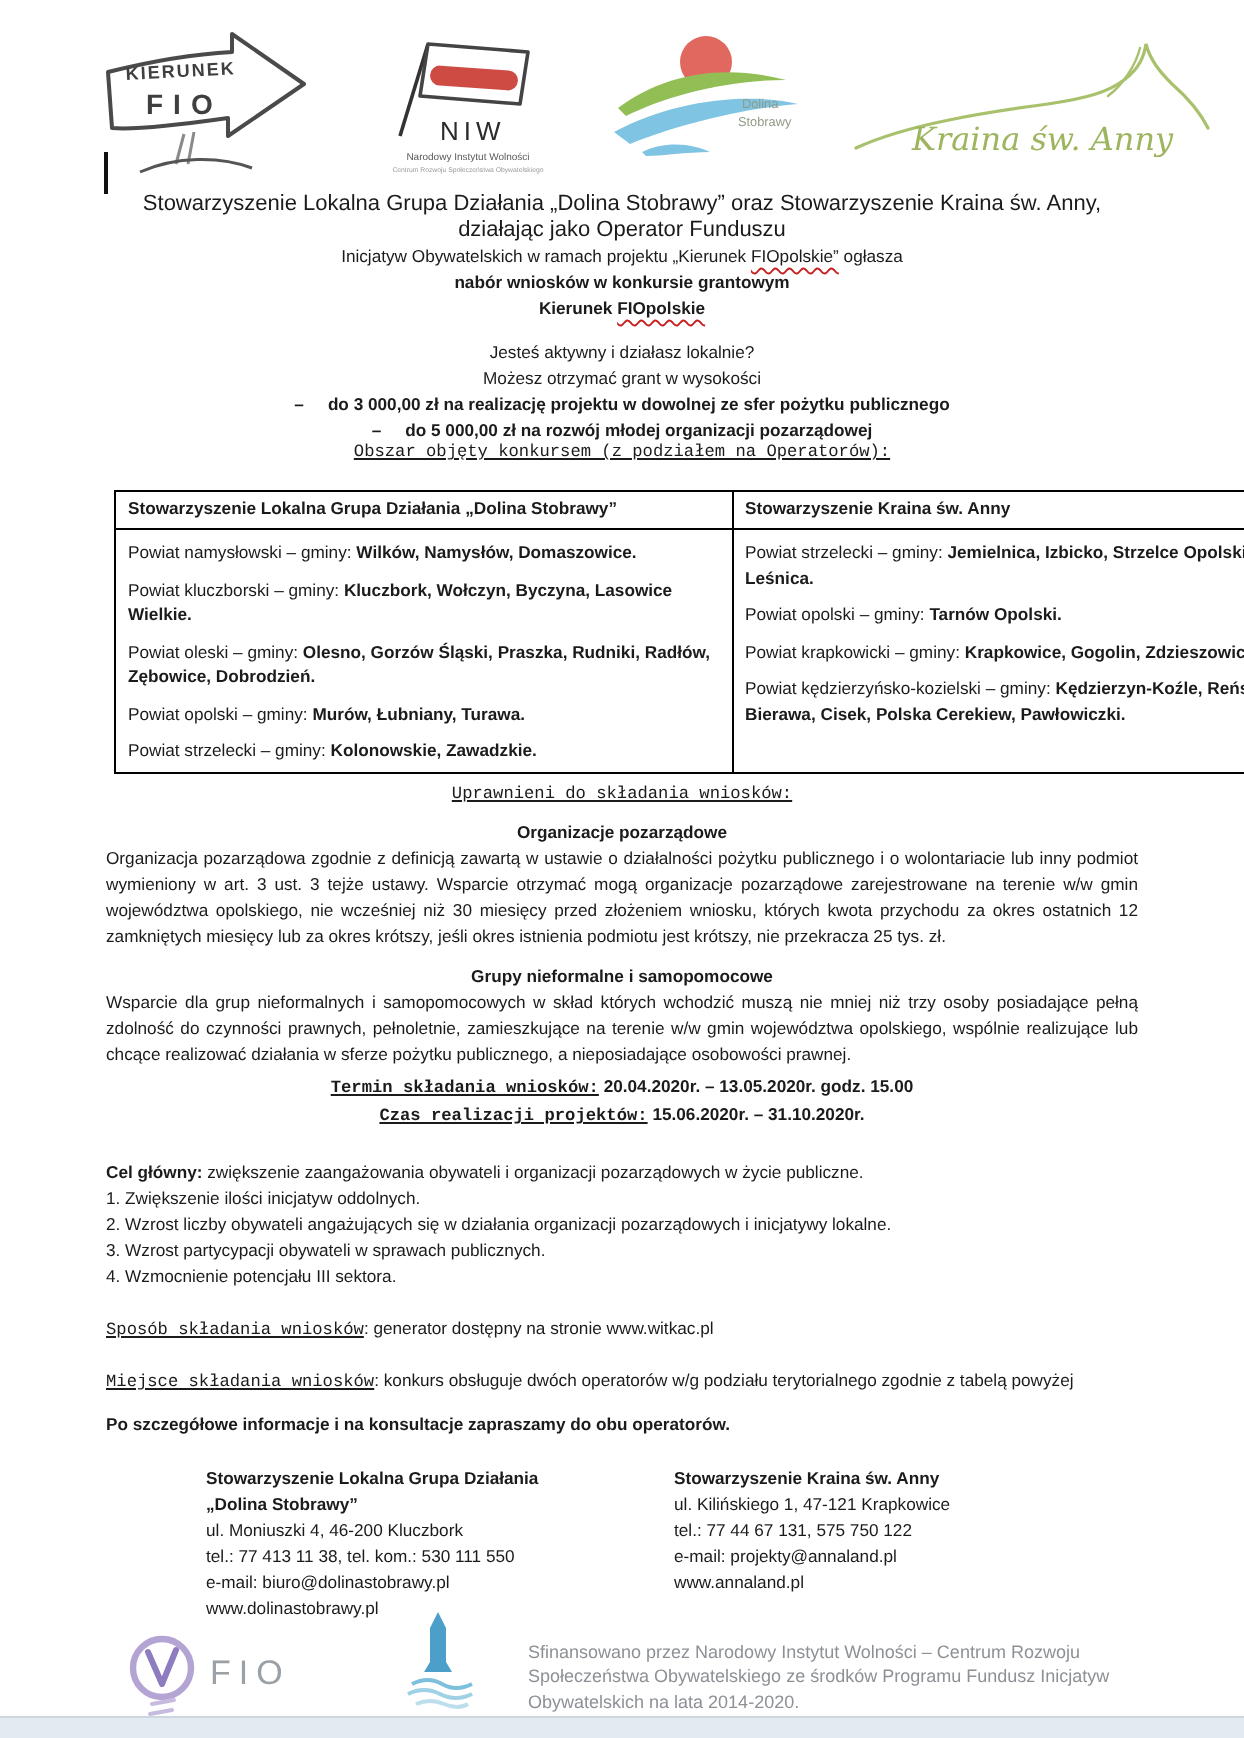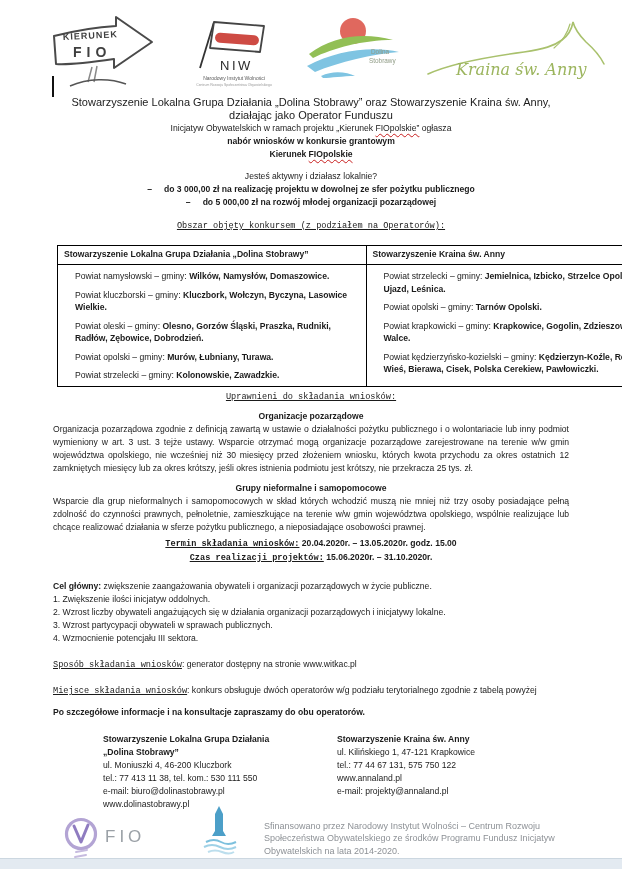--- a/index.html
+++ b/index.html
@@ -15,21 +15,21 @@
   .sq{text-decoration:underline;text-decoration-style:wavy;text-decoration-color:#c81e1e;
       text-decoration-thickness:1px;text-underline-offset:2px;}
   .just{text-align:justify;}
   .line{white-space:normal;}
   .optline{display:flex;justify-content:center;gap:12px;font-weight:bold;}
   .logo{position:absolute;}
   .cursor-mark{position:absolute;left:52px;top:76px;width:1.5px;height:21px;background:#111;}
   .area-table{position:absolute;left:57px;top:245px;width:618px;border-collapse:collapse;table-layout:fixed;}
   .area-table th,.area-table td{border:1px solid #000;vertical-align:top;padding:1px 6px 2px 6px;line-height:12.5px;}
   .area-table th{text-align:left;font-weight:bold;height:14px;padding-top:2px;}
-  .cp{margin:4px 0 6px 11px;}
+  .cp{margin:4px 0 6px 0;}
   .cp:last-child{margin-bottom:2px;}
   .contact-col{position:absolute;top:733px;width:232px;}
   .footer-text{position:absolute;left:264px;top:820px;width:312px;color:#8d9196;font-size:9px;line-height:12.3px;}
   .footer-text p{margin:0;}
   .bottom-band{position:absolute;left:0;top:858px;width:622px;height:11px;background:#e3eaf1;border-top:1px solid #ccd7e0;}
   svg text{font-family:"Liberation Sans",sans-serif;}
   .kraina-text{font-family:"DejaVu Serif",serif;font-style:italic;}
 </style>
 </head>
 <body>
@@ -80,20 +80,21 @@
 
   <div class="blk center" style="top:96px">
     <div class="line" style="font-size:11px">Stowarzyszenie Lokalna Grupa Działania „Dolina Stobrawy” oraz Stowarzyszenie Kraina św. Anny,  działając jako Operator Funduszu</div>
     <div class="line"><span>Inicjatyw Obywatelskich w ramach projektu „Kierunek </span><span class="sq">FIOpolskie”</span><span> ogłasza</span></div>
     <div class="line bold">nabór wniosków w konkursie grantowym</div>
     <div class="line bold"><span>Kierunek </span><span class="sq">FIOpolskie</span></div>
   </div>
 
   <div class="blk center" style="top:170px">
     <div class="line">Jesteś aktywny i działasz lokalnie?</div>
+    <div class="line">Możesz otrzymać grant w wysokości</div>
     <div class="optline">
         <span>–</span>
         <span>do 3 000,00 zł na realizację projektu w dowolnej ze sfer pożytku publicznego</span>
       </div>
     <div class="optline">
         <span>–</span>
         <span>do 5 000,00 zł na  rozwój młodej organizacji pozarządowej</span>
       </div>
   </div>
 
@@ -162,22 +163,22 @@
     <div class="line">ul. Moniuszki 4, 46-200 Kluczbork</div>
     <div class="line">tel.: 77 413 11 38, tel. kom.: 530 111 550</div>
     <div class="line">e-mail: biuro@dolinastobrawy.pl</div>
     <div class="line">www.dolinastobrawy.pl</div>
   </div>
 
   <div class="contact-col" style="left:337px">
     <div class="line bold">Stowarzyszenie Kraina św. Anny</div>
     <div class="line">ul. Kilińskiego 1, 47-121 Krapkowice</div>
     <div class="line">tel.: 77 44 67 131, 575 750 122</div>
+    <div class="line">e-mail: projekty@annaland.pl</div>
     <div class="line">www.annaland.pl</div>
-    <div class="line">e-mail: projekty@annaland.pl</div>
   </div>
 
   <div class="logo" style="left:57px;top:814px">
     <svg width="125" height="52" viewBox="0 0 125 52">
       <circle cx="24" cy="20" r="14.5" stroke="#b3a4d4" stroke-width="3.2" fill="none"></circle>
       <path d="M17,12 L24,28 L31,11" stroke="#8f7cc0" stroke-width="3" fill="none" stroke-linecap="round" stroke-linejoin="round"></path>
       <path d="M19,38 L30,36 M18,43 L29,41 M21,48 L27,47" stroke="#c6bbdf" stroke-width="2" stroke-linecap="round"></path>
       <text x="48" y="28" font-size="17" letter-spacing="4" fill="#9aa0a6">FIO</text>
     </svg>
   </div>

